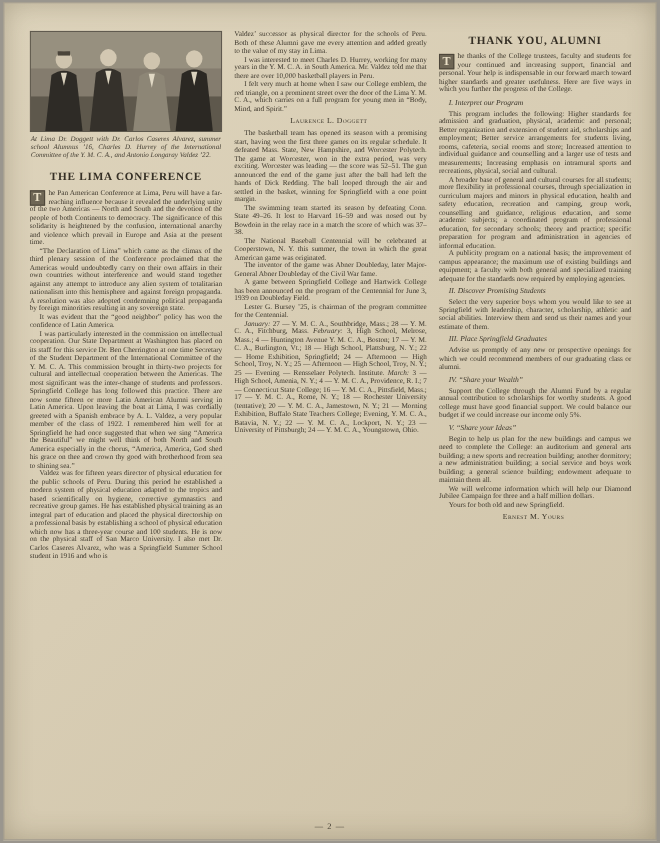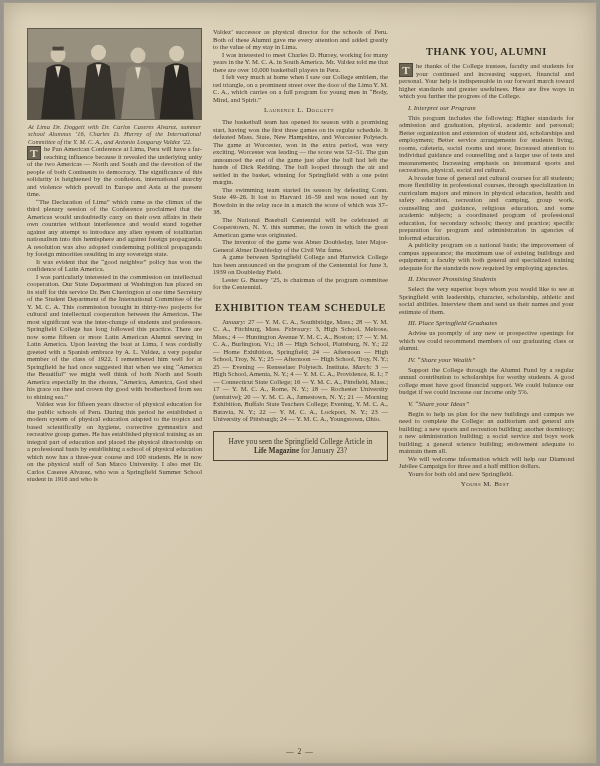--- a/index.html
+++ b/index.html
@@ -29,21 +29,21 @@
     font-size:6.4px; line-height:7.4px; font-style:italic;
     text-align:justify; margin:3px 1px 0 1px; color:#45var;
     color:#443e33;
   }
 
   .headline {
     font-size:10.2px; font-weight:bold; letter-spacing:.7px;
     text-align:center; color:#352f25;
     margin:11px 0 5px 0;
   }
-  .headline.first { margin-top:18px; }
+  .headline.first { margin-top:4px; }
 
   .para {
     font-size:6.6px; line-height:7.5px;
     text-align:justify; text-indent:9px; color:#3e382d;
   }
   .para.noindent { text-indent:0; }
 
   .dropcap {
     float:left; width:14px; height:14px; margin:1px 3px 0 0;
     background:#6e6655; border:1px solid #4d463a;
@@ -98,20 +98,21 @@
           <path d="M99 92 L105 41 Q117 33 129 41 L135 92 Z" fill="#8d8676"></path>
           <path d="M114 39 L117 52 L120 39 Z" fill="#e0d8c4"></path>
 
           <circle cx="158" cy="25" r="8" fill="#d3c8b2"></circle>
           <path d="M140 92 L146 39 Q158 31 170 39 L176 92 Z" fill="#2b2823"></path>
           <path d="M155 37 L158 50 L161 37 Z" fill="#d9d1bd"></path>
         </svg>
       </figure>
       <figcaption class="caption">At Lima Dr. Doggett with Dr. Carlos Caseres Alvarez, summer school Alumnus ’16, Charles D. Hurrey of the International Committee of the Y. M. C. A., and Antonio Longaray Valdez ’22.</figcaption>
 
+      <h2 class="headline">THE LIMA CONFERENCE</h2>
       <p class="para noindent">
         <span class="dropcap">T</span><span>he Pan American Conference at Lima, Peru will have a far-reaching influence because it revealed the underlying unity of the two Americas — North and South and the devotion of the people of both Continents to democracy. The significance of this solidarity is heightened by the confusion, international anarchy and violence which prevail in Europe and Asia at the present time.</span>
       </p>
       <p class="para">“The Declaration of Lima” which came as the climax of the third plenary session of the Conference proclaimed that the Americas would undoubtedly carry on their own affairs in their own countries without interference and would stand together against any attempt to introduce any alien system of totalitarian nationalism into this hemisphere and against foreign propaganda. A resolution was also adopted condemning political propaganda by foreign minorities resulting in any sovereign state.</p>
       <p class="para">It was evident that the “good neighbor” policy has won the confidence of Latin America.</p>
       <p class="para">I was particularly interested in the commission on intellectual cooperation. Our State Department at Washington has placed on its staff for this service Dr. Ben Cherrington at one time Secretary of the Student Department of the International Committee of the Y. M. C. A. This commission brought in thirty-two projects for cultural and intellectual cooperation between the Americas. The most significant was the inter-change of students and professors. Springfield College has long followed this practice. There are now some fifteen or more Latin American Alumni serving in Latin America. Upon leaving the boat at Lima, I was cordially greeted with a Spanish embrace by A. L. Valdez, a very popular member of the class of 1922. I remembered him well for at Springfield he had once suggested that when we sing “America the Beautiful” we might well think of both North and South America especially in the chorus, “America, America, God shed his grace on thee and crown thy good with brotherhood from sea to shining sea.”</p>
       <p class="para">Valdez was for fifteen years director of physical education for the public schools of Peru. During this period he established a modern system of physical education adapted to the tropics and based scientifically on hygiene, corrective gymnastics and recreative group games. He has established physical training as an integral part of education and placed the physical directorship on a professional basis by establishing a school of physical education which now has a three-year course and 100 students. He is now on the physical staff of San Marco University. I also met Dr. Carlos Caseres Alvarez, who was a Springfield Summer School student in 1916 and who is</p>
     </div>
 
     <div class="col">
@@ -120,28 +121,24 @@
       <p class="para">I felt very much at home when I saw our College emblem, the red triangle, on a prominent street over the door of the Lima Y. M. C. A., which carries on a full program for young men in “Body, Mind, and Spirit.”</p>
       <div class="signature">Laurence L. Doggett</div>
 
       <p class="para">The basketball team has opened its season with a promising start, having won the first three games on its regular schedule. It defeated Mass. State, New Hampshire, and Worcester Polytech. The game at Worcester, won in the extra period, was very exciting. Worcester was leading — the score was 52–51. The gun announced the end of the game just after the ball had left the hands of Dick Redding. The ball looped through the air and settled in the basket, winning for Springfield with a one point margin.</p>
       <p class="para">The swimming team started its season by defeating Conn. State 49–26. It lost to Harvard 16–59 and was nosed out by Bowdoin in the relay race in a match the score of which was 37–38.</p>
       <p class="para">The National Baseball Centennial will be celebrated at Cooperstown, N. Y. this summer, the town in which the great American game was originated.</p>
       <p class="para">The inventor of the game was Abner Doubleday, later Major-General Abner Doubleday of the Civil War fame.</p>
       <p class="para">A game between Springfield College and Hartwick College has been announced on the program of the Centennial for June 3, 1939 on Doubleday Field.</p>
       <p class="para">Lester G. Bursey ’25, is chairman of the program committee for the Centennial.</p>
 
-      <h2 class="headline">EXHIBITION TEAM SCHEDULE</h2>
       <p class="para">
         <i>January: </i><span>27 — Y. M. C. A., Southbridge, Mass.; 28 — Y. M. C. A., Fitchburg, Mass. </span><i>February: </i><span>3, High School, Melrose, Mass.; 4 — Huntington Avenue Y. M. C. A., Boston; 17 — Y. M. C. A., Burlington, Vt.; 18 — High School, Plattsburg, N. Y.; 22 — Home Exhibition, Springfield; 24 — Afternoon — High School, Troy, N. Y.; 25 — Afternoon — High School, Troy, N. Y.; 25 — Evening — Rensselaer Polytech. Institute. </span><i>March: </i><span>3 — High School, Amenia, N. Y.; 4 — Y. M. C. A., Providence, R. I.; 7 — Connecticut State College; 16 — Y. M. C. A., Pittsfield, Mass.; 17 — Y. M. C. A., Rome, N. Y.; 18 — Rochester University (tentative); 20 — Y. M. C. A., Jamestown, N. Y.; 21 — Morning Exhibition, Buffalo State Teachers College; Evening, Y. M. C. A., Batavia, N. Y.; 22 — Y. M. C. A., Lockport, N. Y.; 23 — University of Pittsburgh; 24 — Y. M. C. A., Youngstown, Ohio.</span>
       </p>
 
-      <div class="life-box">
-        <span>Have you seen the Springfield College Article in </span><b>Life Magazine</b><span> for January 23?</span>
-      </div>
     </div>
 
     <div class="col">
       <h2 class="headline first">THANK YOU, ALUMNI</h2>
       <p class="para noindent">
         <span class="dropcap">T</span><span>he thanks of the College trustees, faculty and students for your continued and increasing support, financial and personal. Your help is indispensable in our forward march toward higher standards and greater usefulness. Here are five ways in which you further the progress of the College.</span>
       </p>
 
       <div class="subhead">I. Interpret our Program</div>
       <p class="para">This program includes the following: Higher standards for admission and graduation, physical, academic and personal; Better organization and extension of student aid, scholarships and employment; Better service arrangements for students living, rooms, cafeteria, social rooms and store; Increased attention to individual guidance and counselling and a larger use of tests and measurements; Increasing emphasis on intramural sports and recreations, physical, social and cultural.</p>
@@ -155,19 +152,19 @@
       <p class="para">Advise us promptly of any new or prospective openings for which we could recommend members of our graduating class or alumni.</p>
 
       <div class="subhead">IV. “Share your Wealth”</div>
       <p class="para">Support the College through the Alumni Fund by a regular annual contribution to scholarships for worthy students. A good college must have good financial support. We could balance our budget if we could increase our income only 5%.</p>
 
       <div class="subhead">V. “Share your Ideas”</div>
       <p class="para">Begin to help us plan for the new buildings and campus we need to complete the College: an auditorium and general arts building; a new sports and recreation building; another dormitory; a new administration building; a social service and boys work building; a general science building; endowment adequate to maintain them all.</p>
       <p class="para">We will welcome information which will help our Diamond Jubilee Campaign for three and a half million dollars.</p>
       <p class="para">Yours for both old and new Springfield.</p>
 
-      <div class="signature">Yours M. Best</div>
+      <div class="signature">Ernest M. Yours</div>
     </div>
 
   </div>
 
   <div class="pagenum">— 2 —</div>
 </div>
 
 </body></html>

